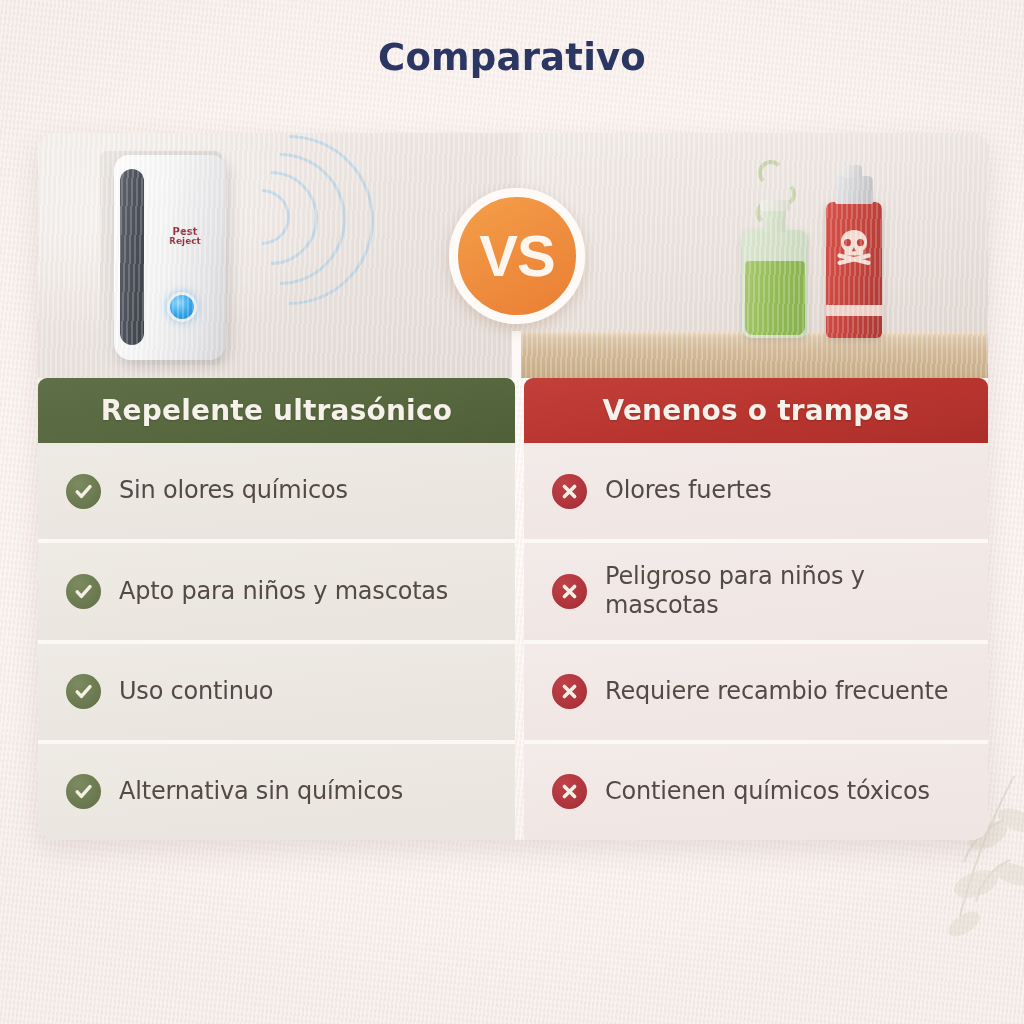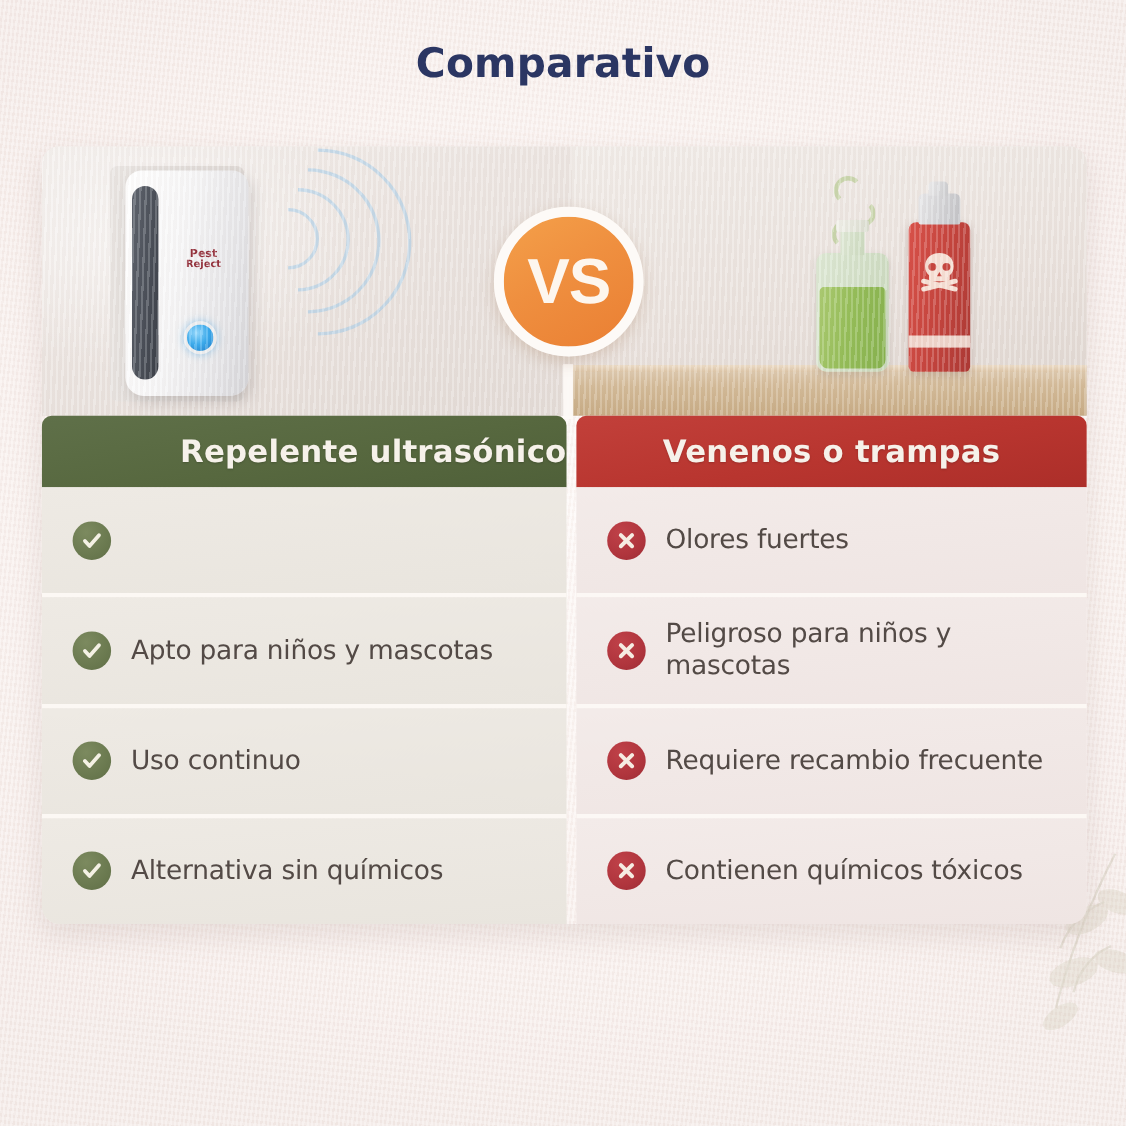--- a/index.html
+++ b/index.html
@@ -269,21 +269,20 @@
     font-size: 28px;
     font-weight: bold;
     font-family: "DejaVu Sans", sans-serif;
     letter-spacing: .2px;
     text-shadow: 0 1px 2px rgba(0,0,0,.18);
   }
   #head-left {
     width: 477px;
     background: linear-gradient(170deg, #5f7049 0%, #57683f 55%, #4f6039 100%);
     border-radius: 9px 9px 0 0;
-    justify-content: flex-end;
   }
   .head-gap { width: 9px; background: transparent; }
   #head-right {
     flex: 1;
     background: linear-gradient(170deg, #c2403a 0%, #b8352f 55%, #ac2e29 100%);
     border-radius: 9px 9px 0 0;
   }
 
   
   #rows {
@@ -422,20 +421,21 @@
 
     <div id="rows">
 
       <div class="col" id="col-left">
         <div class="row">
           <span class="row-icon icon-check">
             <svg width="21" height="21" viewBox="0 0 21 21">
                 <path d="M4.2 10.8l4.2 4.6L17 5.6" fill="none" stroke="#f4f1e4" stroke-width="3.4" stroke-linecap="round" stroke-linejoin="round"></path>
               </svg>
           </span>
+          <span class="row-label">Sin olores químicos</span>
         </div>
         <div class="row">
           <span class="row-icon icon-check">
             <svg width="21" height="21" viewBox="0 0 21 21">
                 <path d="M4.2 10.8l4.2 4.6L17 5.6" fill="none" stroke="#f4f1e4" stroke-width="3.4" stroke-linecap="round" stroke-linejoin="round"></path>
               </svg>
           </span>
           <span class="row-label">Apto para niños y mascotas</span>
         </div>
         <div class="row">

